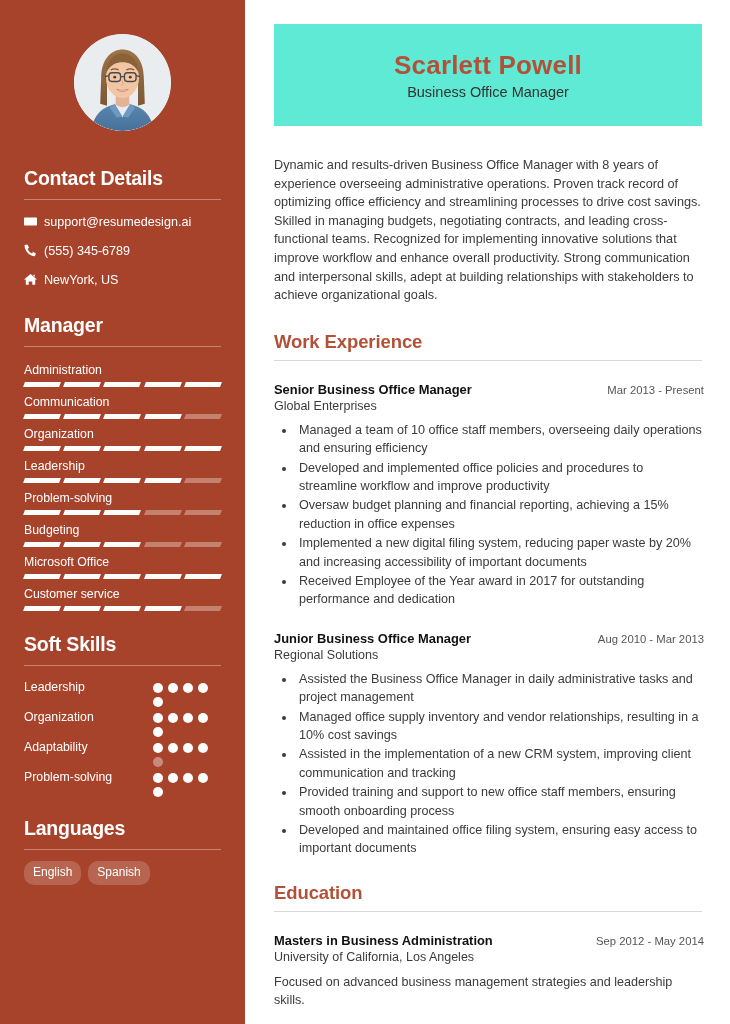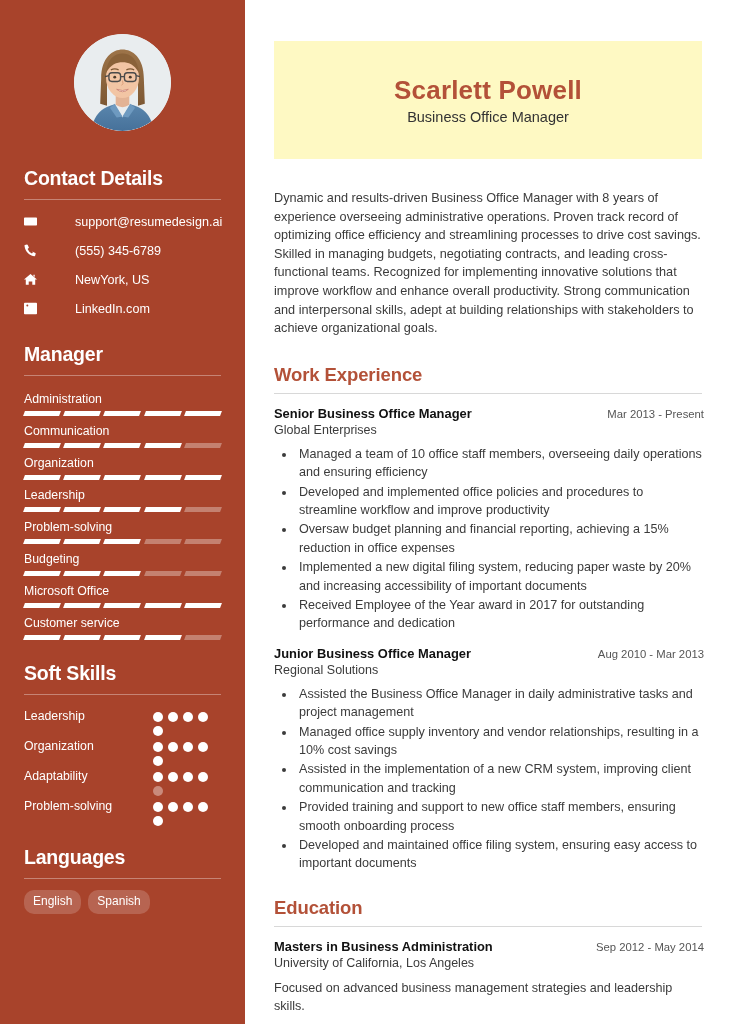--- a/index.html
+++ b/index.html
@@ -61,21 +61,20 @@
     margin-bottom: 11px;
   }
 
   #contact-block { margin-top: 36px; }
   .contact-list { margin-top: 2px; }
   .contact-row {
     display: flex;
     align-items: center;
     height: 21px;
     margin-bottom: 8px;
-    gap: 31px;
   }
   .contact-ico {
     width: 20px;
     min-width: 20px;
     display: flex;
     align-items: center;
     color: #ffffff;
   }
   .contact-ico svg { display: block; }
   .contact-txt {
@@ -157,23 +156,23 @@
     position: absolute;
     left: 258px;
     top: 0;
     width: 458px;
     height: 1024px;
     box-sizing: border-box;
     padding: 0 12px 0 16px;
   }
 
   #name-card {
-    margin-top: 41px;
-    background: #fef9c3;
-    height: 118px;
+    margin-top: 24px;
+    background: #5eead4;
+    height: 102px;
     display: flex;
     flex-direction: column;
     align-items: center;
     justify-content: center;
     margin-left: 0px;
     margin-right: 2px;
   }
   #full-name {
     color: #b35138;
     font-size: 26px;
@@ -217,20 +216,21 @@
   .entry-top {
     display: flex;
     align-items: baseline;
     justify-content: space-between;
   }
   .entry-title {
     color: #111111;
     font-size: 12.9px;
     font-weight: bold;
     line-height: 17px;
+    margin-top: 9px;
   }
   .entry-date {
     color: #555555;
     font-size: 11.3px;
     line-height: 15px;
     white-space: nowrap;
     padding-left: 10px;
   }
   .entry-org {
     color: #3b3b3b;
@@ -344,28 +344,20 @@
 
         <div class="contact-row">
           <span class="contact-ico">
             <svg width="13" height="13" viewBox="0 0 16 16" fill="currentColor">
                 <path d="M8 1.2L0 8h2.2v6.5h3.6v-4h4.4v4h3.6V8H16L8 1.2zm3.6 1.1v1.3l1.6 1.4V2.3h-1.6z"></path>
               </svg>
           </span>
           <span class="contact-txt">NewYork, US</span>
         </div>
 
-        <div class="contact-row">
-          <span class="contact-ico">
-            <svg width="13" height="13" viewBox="0 0 16 16" fill="currentColor">
-                <path d="M1 1h14a1 1 0 0 1 1 1v12a1 1 0 0 1-1 1H1a1 1 0 0 1-1-1V2a1 1 0 0 1 1-1zm2.1 5.3h2.1v7H3.1v-7zm1-3.3a1.2 1.2 0 1 0 0 2.4 1.2 1.2 0 0 0 0-2.4zm2.8 3.3h2v1h.1c.3-.6 1-1.2 2.1-1.2 2.2 0 2.6 1.4 2.6 3.3v3.9h-2.1V10c0-.9 0-2-1.3-2s-1.4 1-1.4 2v3.3H6.9v-7z"></path>
-              </svg>
-          </span>
-          <span class="contact-txt">LinkedIn.com</span>
-        </div>
 
       </div>
     </section>
 
     <section id="skills-block">
       <h2 class="side-h">Manager</h2>
       <div class="side-rule"></div>
       <div id="skills-list">
           <div class="skill-item">
             <div class="skill-name">Administration</div>

